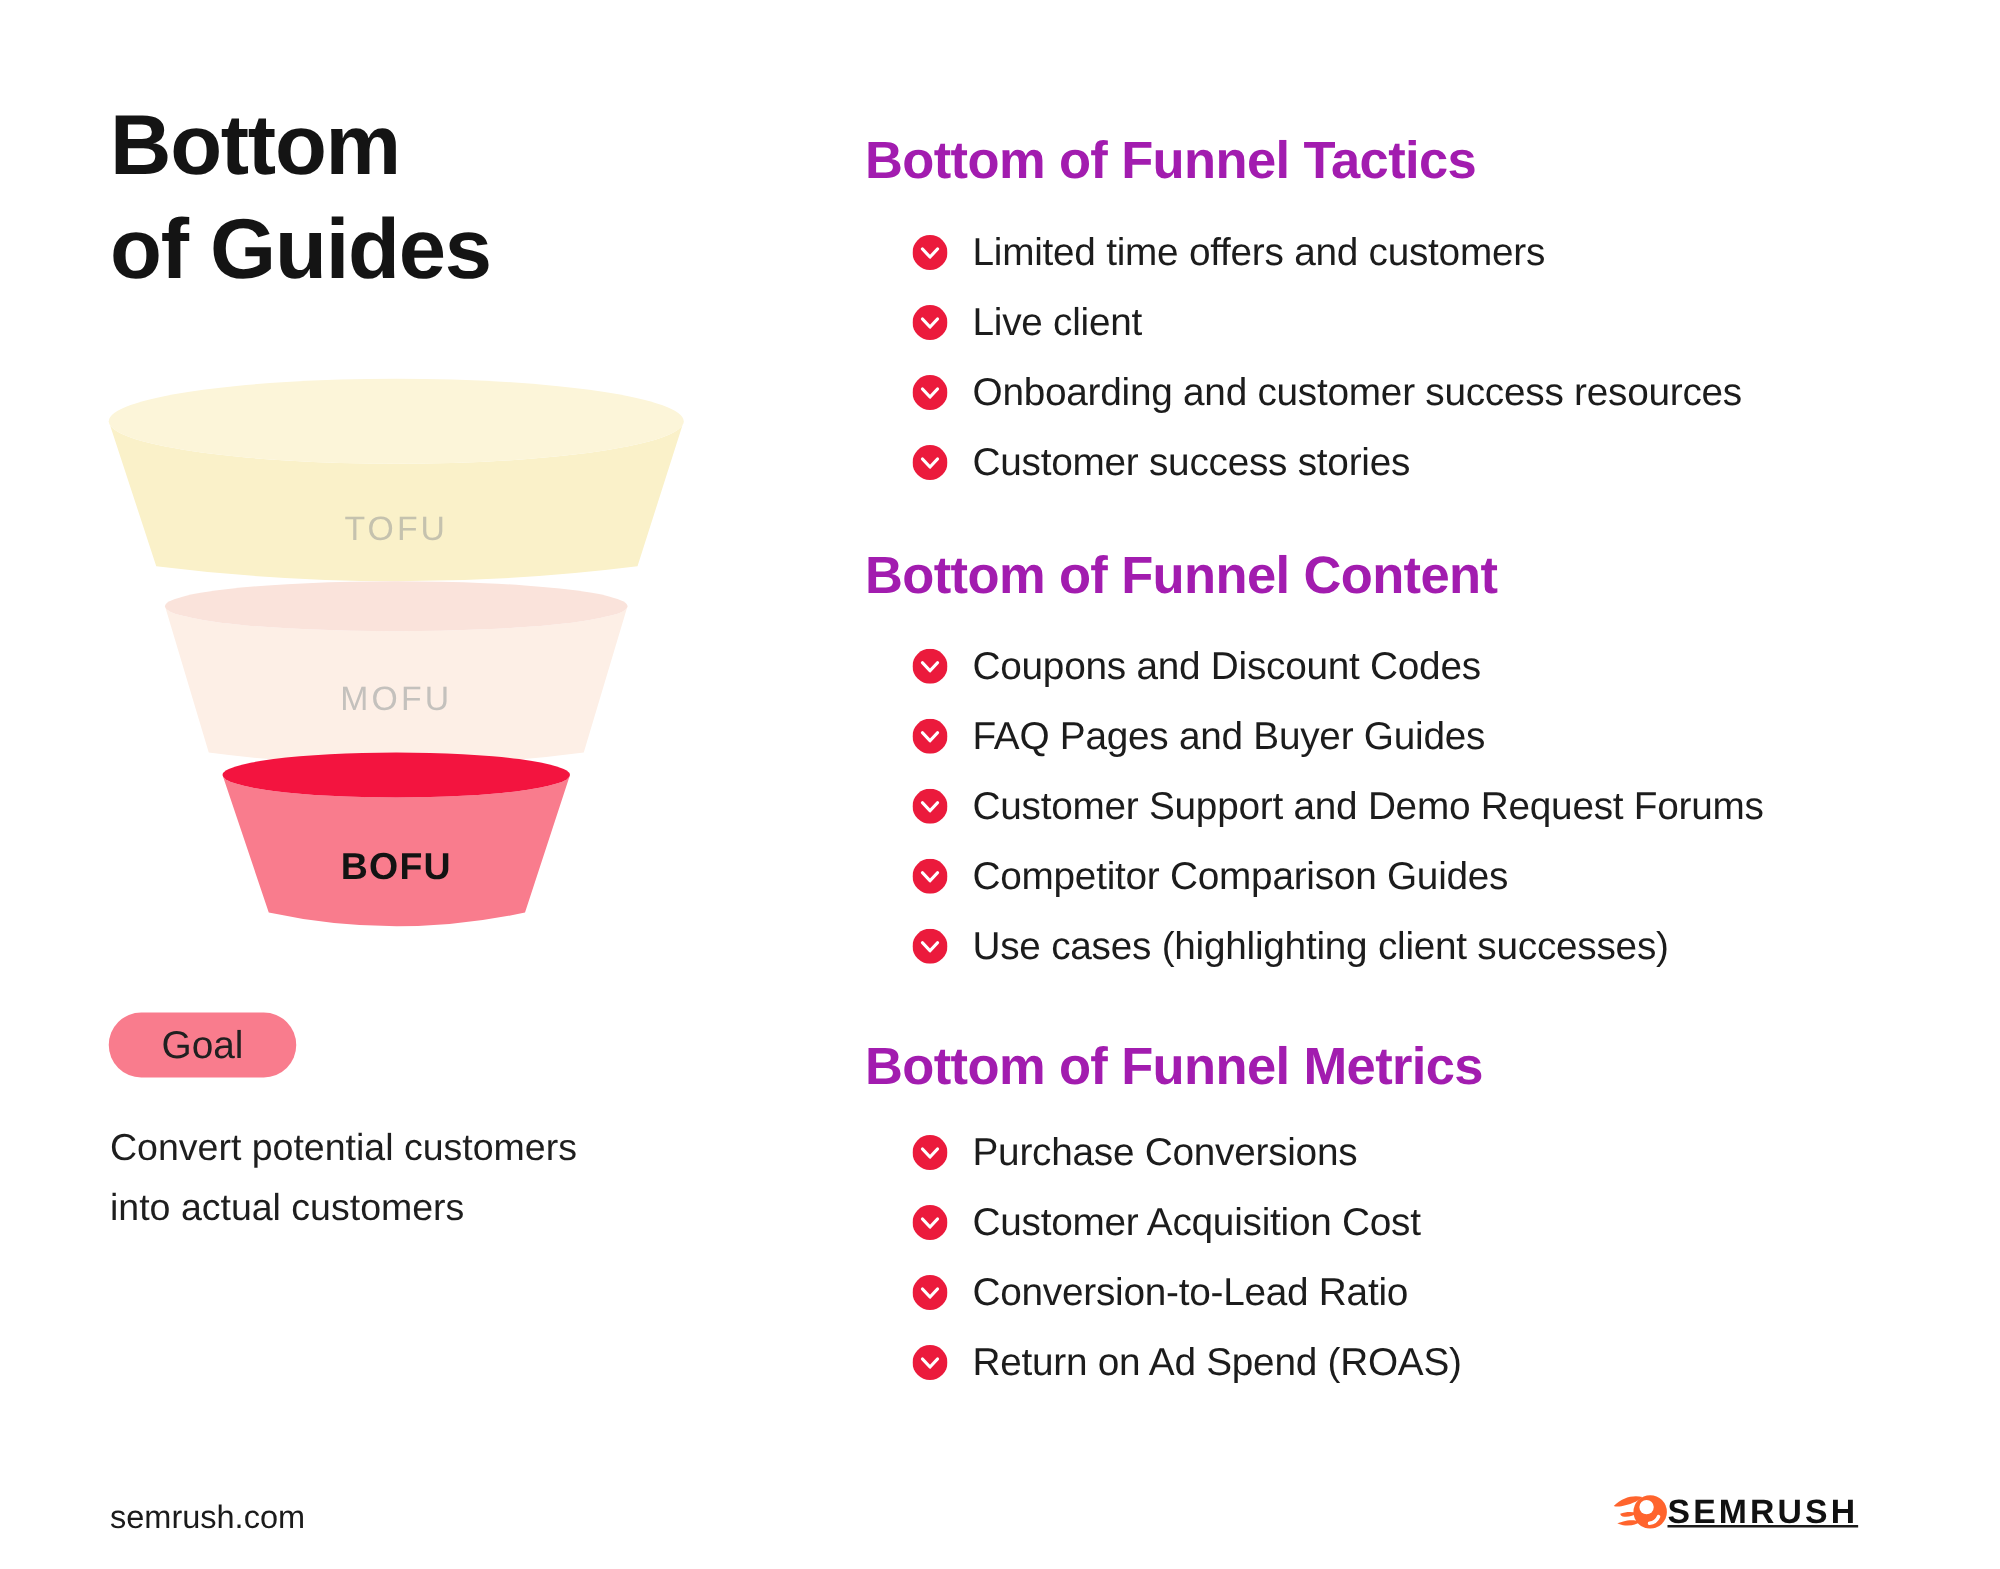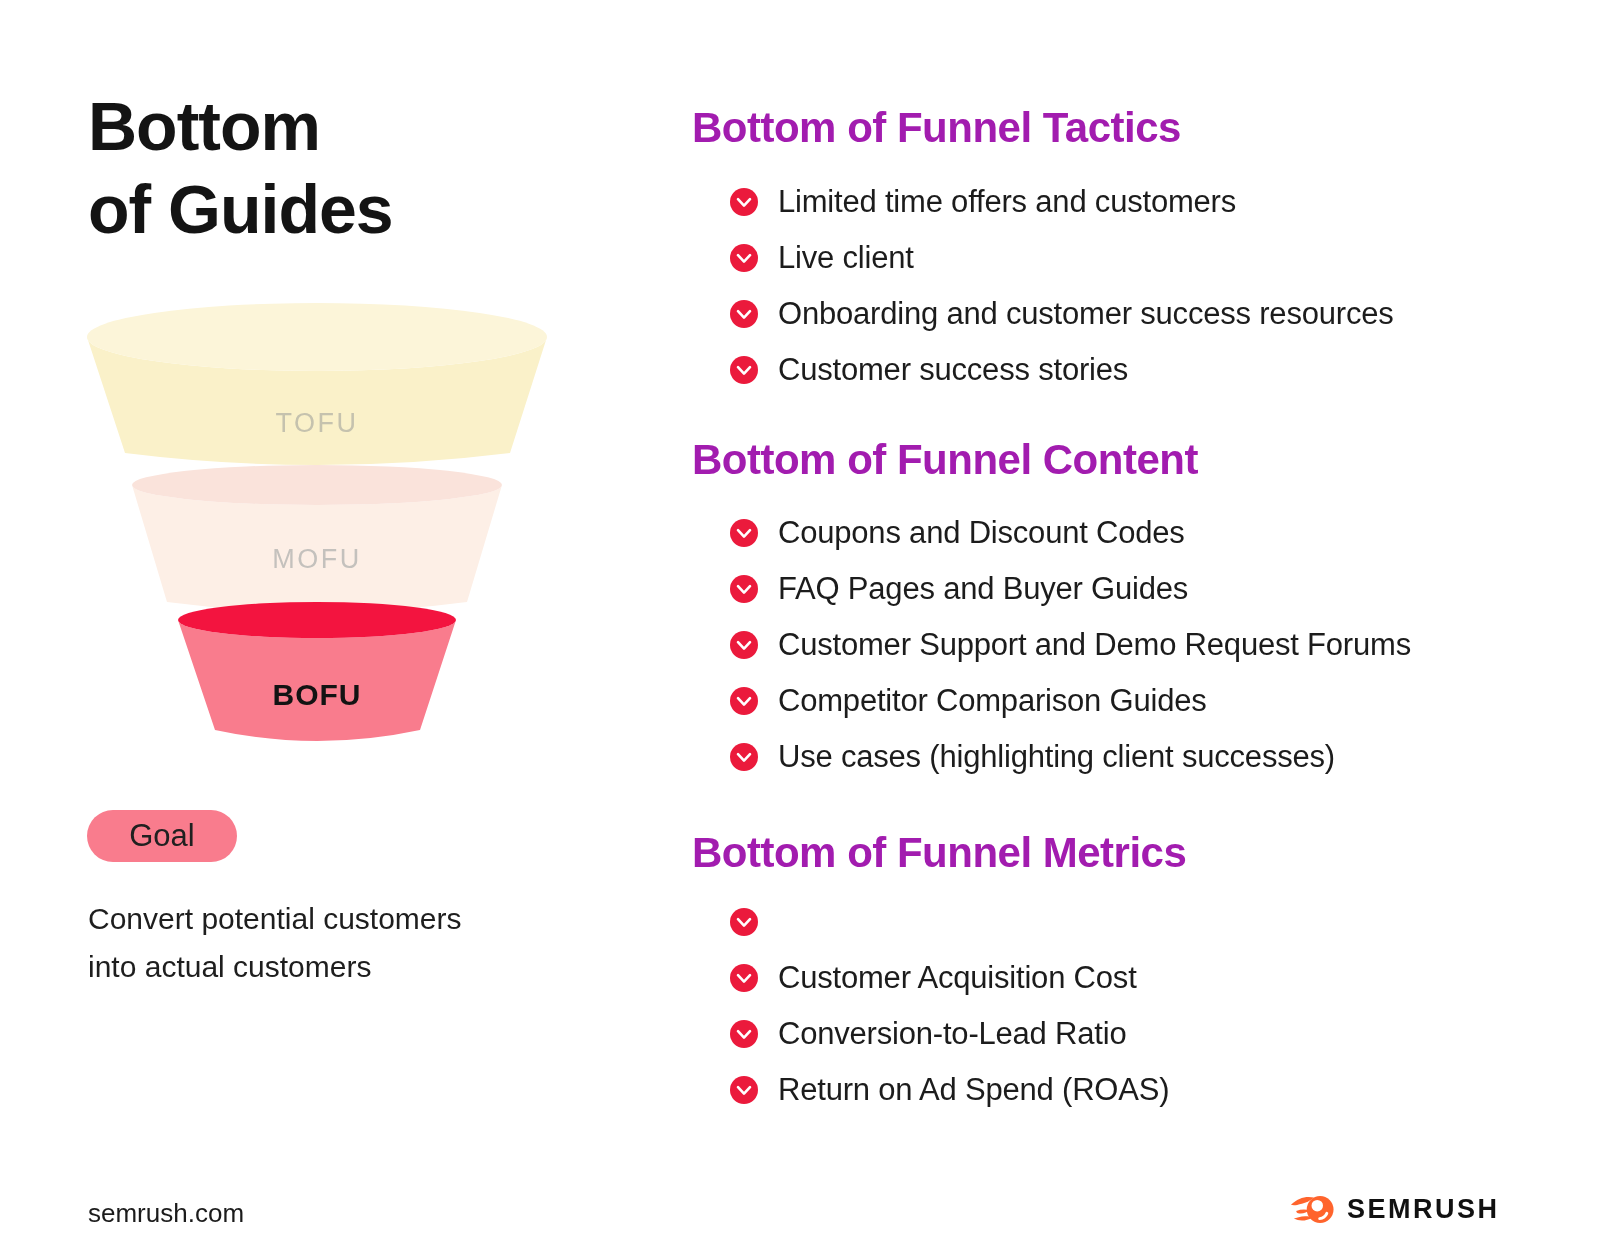--- a/index.html
+++ b/index.html
@@ -2,21 +2,21 @@
 <html style="--check-icon: #EB1A3C; --brand-orange: #FF642D; --text-primary: #1B1B1B; --tofu-top: #FCF5D9; --tofu-body: #FAF1C9; --tofu-label: #C5C2AE; --mofu-top: #FAE3DB; --mofu-body: #FDEFE6; --mofu-label: #C4C1BD; --bofu-top: #F3143F; --bofu-body: #F97C8D; --bofu-label: #131313; --goal-badge: #F97C8D;"><head>
 <meta charset="utf-8">
 <style>
   html,body{margin:0;padding:0;background:#ffffff;}
   .page{
     position:relative;width:1600px;height:1255px;background:#ffffff;overflow:hidden;
     font-family:"Liberation Sans","DejaVu Sans",sans-serif;color:#1b1b1b;
   }
   
   .title{
-    position:absolute;left:88px;top:85px;
+    position:absolute;left:88px;top:75px;
     font-size:68px;font-weight:700;line-height:83px;letter-spacing:-1px;color:#141414;
   }
   .funnel{position:absolute;left:60px;top:290px;width:520px;height:470px;}
   .funnel text{text-anchor:middle;}
   .stage-label{font-size:27px;letter-spacing:2.5px;font-weight:400;}
   .label-tofu{fill:var(--tofu-label);}
   .label-mofu{fill:var(--mofu-label);}
   .label-bofu{font-size:30px;font-weight:600;letter-spacing:1px;fill:var(--bofu-label);}
   .goal-badge{
     position:absolute;left:87px;top:810px;width:150px;height:52px;border-radius:34px;
@@ -35,21 +35,21 @@
   .h-content{top:435px;}
   .h-metrics{top:828px;}
   .item{position:absolute;left:730px;height:56px;display:flex;align-items:center;}
   .check{width:28px;height:28px;flex:0 0 28px;}
   .check svg{display:block;width:28px;height:28px;}
   .check-bg{fill:var(--check-icon);}
   .check-mark{fill:none;stroke:#ffffff;stroke-width:2.6;stroke-linecap:round;stroke-linejoin:round;}
   .item-text{margin-left:20px;font-size:31px;letter-spacing:-0.2px;color:#1c1c1c;white-space:nowrap;}
   
   .site{position:absolute;left:88px;top:1198px;font-size:26px;color:#1b1b1b;text-align:center;}
-  .brand{position:absolute;left:1290px;top:1194px;display:flex;align-items:center;gap:13px;}
+  .brand{position:absolute;left:1290px;top:1194px;display:flex;align-items:center;gap:0;text-decoration:underline;}
   .brand svg{display:block;}
   .flame{fill:var(--brand-orange);}
   .brand-text{font-size:27px;font-weight:700;letter-spacing:2.5px;color:#111111;}
 </style>
 </head>
 <body>
 
 <div class="page">
 
   <div class="title">
@@ -173,20 +173,21 @@
     <span class="item-text">Use cases (highlighting client successes)</span>
   </div>
 
   <div class="item" style="top:894px">
     <span class="check">
         <svg viewBox="0 0 28 28">
           <circle class="check-bg" cx="14" cy="14" r="14"></circle>
           <path class="check-mark" d="M8 11.2 L14 17.6 L20 11.2"></path>
         </svg>
       </span>
+    <span class="item-text">Purchase Conversions</span>
   </div>
   <div class="item" style="top:950px">
     <span class="check">
         <svg viewBox="0 0 28 28">
           <circle class="check-bg" cx="14" cy="14" r="14"></circle>
           <path class="check-mark" d="M8 11.2 L14 17.6 L20 11.2"></path>
         </svg>
       </span>
     <span class="item-text">Customer Acquisition Cost</span>
   </div>

